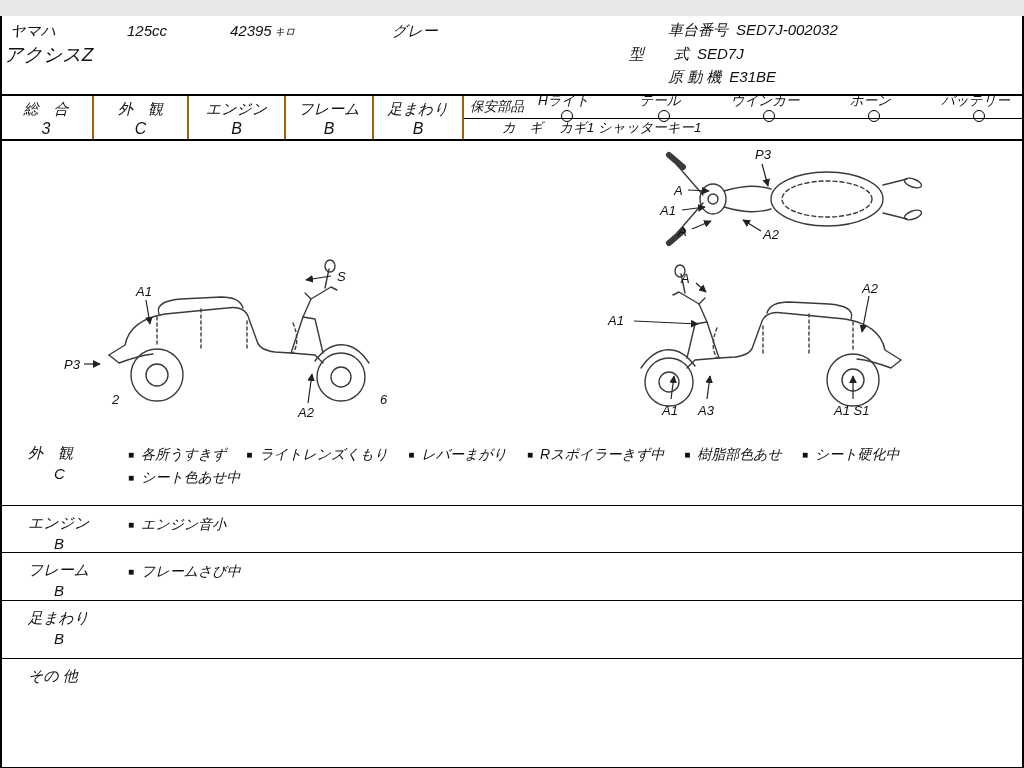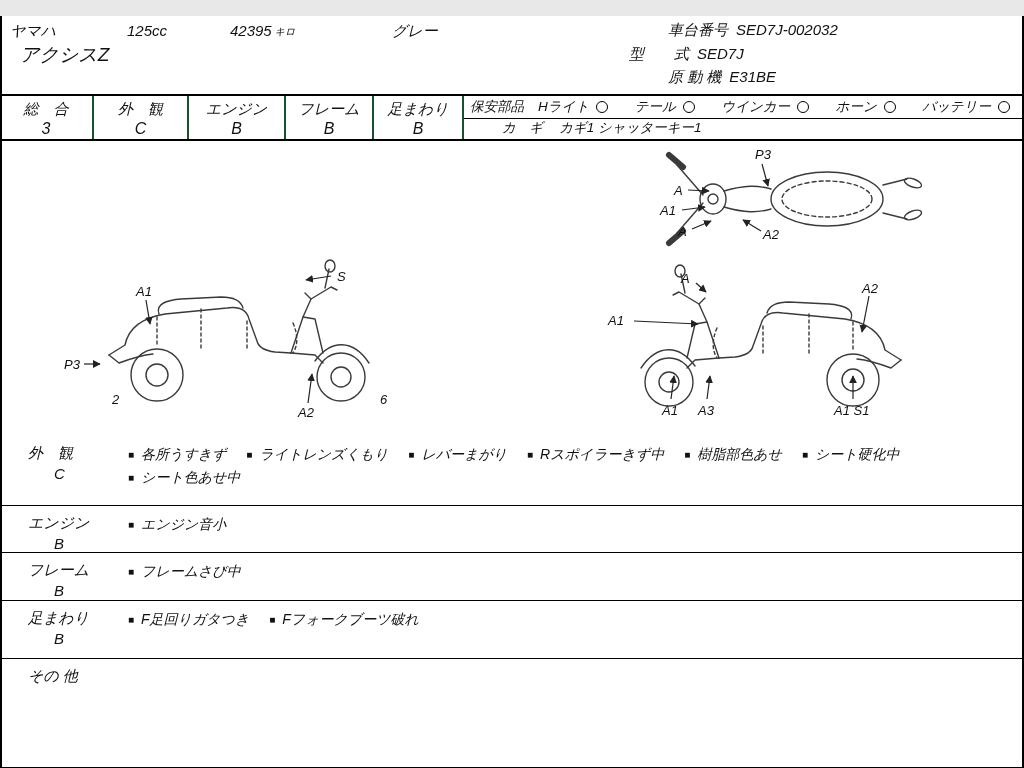--- a/index.html
+++ b/index.html
@@ -15,30 +15,30 @@
   
   .header { position:absolute; left:0; top:0; width:1024px; height:78px; }
   .hpos { position:absolute; font-size:15px; white-space:nowrap; }
   .model-name { font-size:19px; }
   .unit { font-size:10px; margin-left:3px; vertical-align:1px; }
   .hlabel { margin-right:8px; }
 
   
   .grade-bar { position:absolute; left:0; top:78px; width:1024px; height:47px;
     border-top:2px solid #000; border-bottom:2px solid #000; display:flex; }
-  .gcell { border-right:2px solid #14532d; text-align:center; padding-top:3px; }
+  .gcell { border-right:2px solid #a16207; text-align:center; padding-top:3px; }
   .gcell .glabel { font-size:15px; line-height:20px; }
   .gcell .gvalue { font-size:16px; line-height:20px; }
   .g0{width:94px}.g1{width:95px}.g2{width:97px}.g3{width:88px}.g4{width:90px}
   .safety-cell { flex:1; display:flex; flex-direction:column; }
   .safety-row { height:23px; border-bottom:1px solid #000; display:flex;
     align-items:center; font-size:13.5px; padding:0 14px 0 6px; }
   .safety-label { margin-right:14px; white-space:nowrap; }
   .safety-items { flex:1; display:flex; justify-content:space-between; align-items:center; }
-  .safety-item { white-space:nowrap; display:inline-flex; align-items:center; }
+  .safety-item { white-space:nowrap; display:inline-flex; align-items:center;flex-direction:column; }
   .ok-circle { display:inline-block; width:12px; height:12px; border:1.6px solid #000;
     border-radius:50%; margin-left:7px; }
   .keys-row { flex:1; display:flex; align-items:flex-start; font-size:13.5px; padding-left:38px; }
   .keys-row .kv { margin-left:16px; }
 
   
   .diagram { position:absolute; left:2px; top:125px; width:1020px; height:295px; }
   .scooter-svg { position:absolute; }
   .dlabel { position:absolute; font-size:13px; white-space:nowrap; z-index:3; }
   .leaders { position:absolute; left:0; top:0; z-index:2; pointer-events:none; }
@@ -106,21 +106,21 @@
         </g>
       </symbol>
     </defs>
   </svg>
 
   <div class="header">
     <span class="hpos" style="left:10px; top:6px">ヤマハ</span>
     <span class="hpos" style="left:127px; top:6px">125cc</span>
     <span class="hpos" style="left:230px; top:6px"><span>42395</span><span class="unit">キロ</span></span>
     <span class="hpos" style="left:392px; top:6px">グレー</span>
-    <span class="hpos model-name" style="left:20px; top:26px">アクシスZ</span>
+    <span class="hpos model-name" style="left:4px; top:26px">アクシスZ</span>
 
     <span class="hpos" style="left:668px; top:5px"><span class="hlabel">車台番号</span><span>SED7J-002032</span></span>
     <span class="hpos" style="left:629px; top:29px"><span class="hlabel">型　　式</span><span>SED7J</span></span>
     <span class="hpos" style="left:668px; top:52px"><span class="hlabel">原 動 機</span><span>E31BE</span></span>
   </div>
 
   <div class="grade-bar">
     <div class="gcell g0">
       <div class="glabel">総　合</div>
       <div class="gvalue">3</div>
@@ -251,21 +251,20 @@
         <div class="note-label">フレーム</div>
         <div class="note-grade">B</div>
       </div>
       <div class="note-items"><span class="note-item"><span class="bullet">■</span><span>フレームさび中</span></span></div>
     </div>
     <div class="note-row r3">
       <div class="note-head">
         <div class="note-label">足まわり</div>
         <div class="note-grade">B</div>
       </div>
-      <div class="note-items"><span class="note-item"><span class="bullet">■</span><span>F足回りガタつき</span></span><span class="note-item"><span class="bullet">■</span><span>Fフォークブーツ破れ</span></span></div>
     </div>
     <div class="note-row r4 last">
       <div class="note-head">
         <div class="note-label">その 他</div>
         <div class="note-grade"></div>
       </div>
       <div class="note-items"></div>
     </div>
   </div>
 </div>

